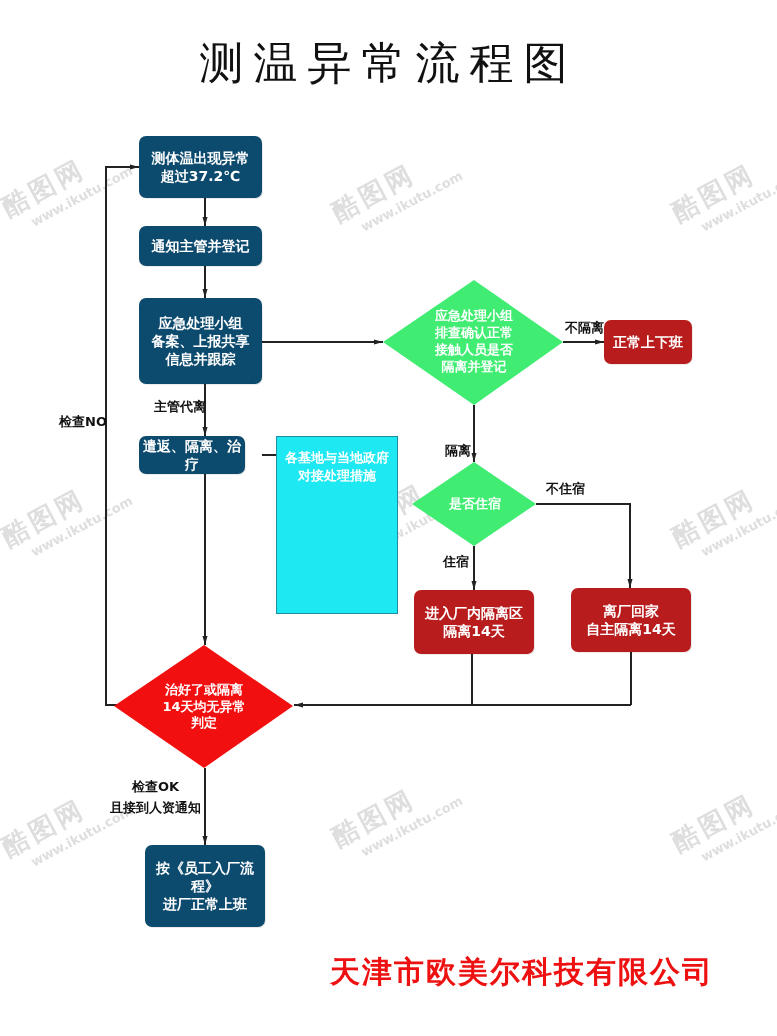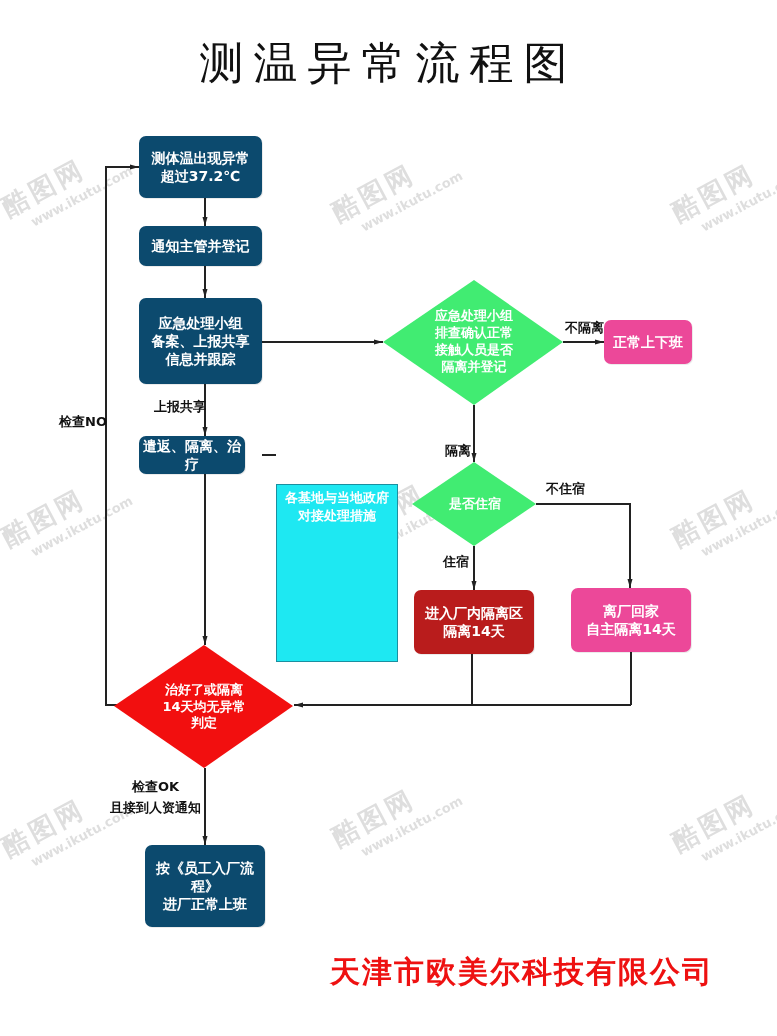--- a/index.html
+++ b/index.html
@@ -8,28 +8,28 @@
   .title { position: absolute; left: 0; top: 34px; width: 777px; text-align: center;
            font-size: 44px; font-weight: normal; letter-spacing: 10px; color: #111; }
   .footer { position: absolute; left: 330px; top: 952px; width: 410px; text-align: left;
             font-size: 30px; font-weight: bold; letter-spacing: 2px; color: #ee1111; }
   svg.wires { position: absolute; left: 0; top: 0; }
   .node { position: absolute; display: flex; align-items: center; justify-content: center;
           text-align: center; color: #fff; font-weight: bold; border-radius: 7px;
           box-shadow: 1px 1px 0 rgba(0,0,0,0.08); }
   .red { background: #0c4a6e; }
   .green { background: #b91c1c; }
-  .magenta { background: #ec4899; }
+  .magenta { background: #b91c1c; }
   .node span { white-space: pre-line; line-height: 1.3; }
   .lbl { position: absolute; font-size: 13px; font-weight: bold; color: #111; white-space: pre-line; line-height: 1.6; }
   .dtext { position: absolute; display: flex; align-items: center; justify-content: center;
            text-align: center; color: #fff; font-weight: bold; white-space: pre-line; line-height: 1.3; }
   .cyan { position: absolute; left: 276px; top: 436px; width: 122px; height: 178px;
           background: #1ee8f2; border: 1px solid #1b8fa0; color: #fff; box-sizing: border-box;
-          padding: 4px 5px; margin-top: 48px; }
+          padding: 12px 5px; }
   .cyan .head { font-size: 13px; font-weight: bold; text-align: center; line-height: 1.4; white-space: pre-line; }
   .cyan .body { font-size: 10.5px; line-height: 1.75; margin-top: 5px; white-space: pre-line; }
   .wm { position: absolute; color: rgba(160,160,160,0.35); transform: rotate(-28deg);
         font-weight: bold; pointer-events: none; }
   .wm .big { font-size: 26px; letter-spacing: 4px; display: block; }
   .wm .small { font-size: 13px; display: block; margin-left: 18px; }
 </style>
 </head>
 <body>
 
@@ -150,21 +150,21 @@
 <div class="dtext" style="left:144px;top:676px;width:120px;height:62px;font-size:13px;">治好了或隔离
 14天均无异常
 判定</div>
 
 <div class="cyan">
   <div class="head">各基地与当地政府
 对接处理措施</div>
 </div>
 
 <div class="lbl" style="left:59px;top:412px;">检查NO</div>
-<div class="lbl" style="left:154px;top:397px;">上报共享</div>
+<div class="lbl" style="left:154px;top:397px;">主管代离</div>
 <div class="lbl" style="left:565px;top:318px;">不隔离</div>
 <div class="lbl" style="left:445px;top:441px;">隔离</div>
 <div class="lbl" style="left:546px;top:479px;">不住宿</div>
 <div class="lbl" style="left:443px;top:552px;">住宿</div>
 <div class="lbl" style="left:110px;top:777px;text-align:center;">检查OK
 且接到人资通知</div>
 
 <div class="footer">天津市欧美尔科技有限公司</div>
 
 </body></html>

